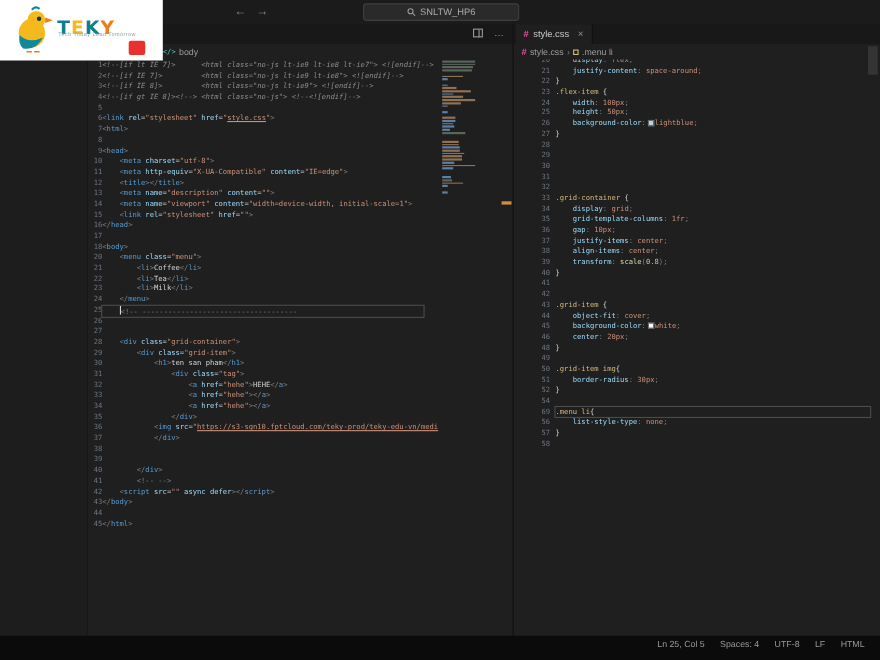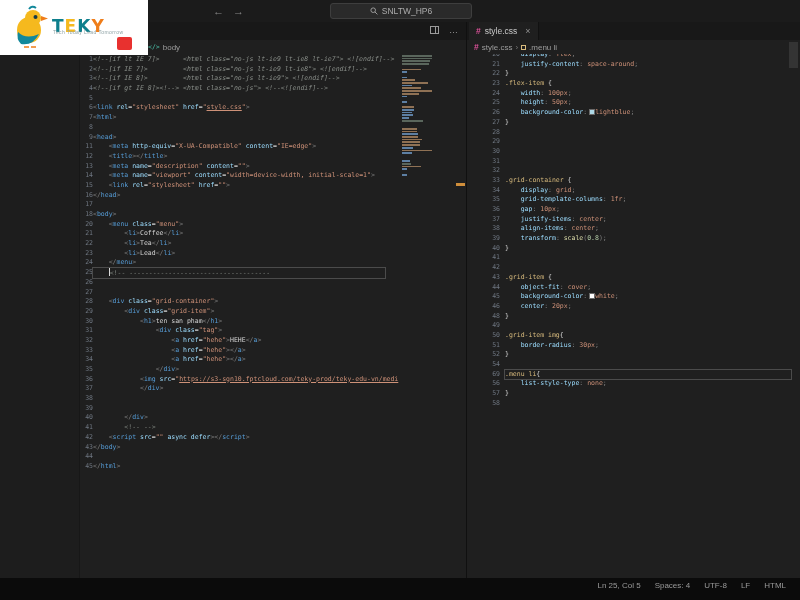--- a/index.html
+++ b/index.html
@@ -123,32 +123,33 @@
   <div id="lines-left">
       <div class="line"><span class="gut">1</span><span class="codewrap"><span class="tk-cmti">&lt;!--[if lt IE 7]&gt;      &lt;html class="no-js lt-ie9 lt-ie8 lt-ie7"&gt; &lt;![endif]--&gt;</span></span></div>
       <div class="line"><span class="gut">2</span><span class="codewrap"><span class="tk-cmti">&lt;!--[if IE 7]&gt;         &lt;html class="no-js lt-ie9 lt-ie8"&gt; &lt;![endif]--&gt;</span></span></div>
       <div class="line"><span class="gut">3</span><span class="codewrap"><span class="tk-cmti">&lt;!--[if IE 8]&gt;         &lt;html class="no-js lt-ie9"&gt; &lt;![endif]--&gt;</span></span></div>
       <div class="line"><span class="gut">4</span><span class="codewrap"><span class="tk-cmti">&lt;!--[if gt IE 8]&gt;&lt;!--&gt; &lt;html class="no-js"&gt; &lt;!--&lt;![endif]--&gt;</span></span></div>
       <div class="line"><span class="gut">5</span><span class="codewrap"></span></div>
       <div class="line"><span class="gut">6</span><span class="codewrap"><span class="tk-punc">&lt;</span><span class="tk-tag">link</span><span class="tk-attr"> rel</span><span class="tk-op">=</span><span class="tk-str">"stylesheet"</span><span class="tk-attr"> href</span><span class="tk-op">=</span><span class="tk-str">"</span><span class="tk-strlink">style.css</span><span class="tk-str">"</span><span class="tk-punc">&gt;</span></span></div>
       <div class="line"><span class="gut">7</span><span class="codewrap"><span class="tk-punc">&lt;</span><span class="tk-tag">html</span><span class="tk-punc">&gt;</span></span></div>
       <div class="line"><span class="gut">8</span><span class="codewrap"></span></div>
       <div class="line"><span class="gut">9</span><span class="codewrap"><span class="tk-punc">&lt;</span><span class="tk-tag">head</span><span class="tk-punc">&gt;</span></span></div>
+      <div class="line"><span class="gut">10</span><span class="codewrap"><span class="tk-ws">    </span><span class="tk-punc">&lt;</span><span class="tk-tag">meta</span><span class="tk-attr"> charset</span><span class="tk-op">=</span><span class="tk-str">"utf-8"</span><span class="tk-punc">&gt;</span></span></div>
       <div class="line"><span class="gut">11</span><span class="codewrap"><span class="tk-ws">    </span><span class="tk-punc">&lt;</span><span class="tk-tag">meta</span><span class="tk-attr"> http-equiv</span><span class="tk-op">=</span><span class="tk-str">"X-UA-Compatible"</span><span class="tk-attr"> content</span><span class="tk-op">=</span><span class="tk-str">"IE=edge"</span><span class="tk-punc">&gt;</span></span></div>
       <div class="line"><span class="gut">12</span><span class="codewrap"><span class="tk-ws">    </span><span class="tk-punc">&lt;</span><span class="tk-tag">title</span><span class="tk-punc">&gt;&lt;/</span><span class="tk-tag">title</span><span class="tk-punc">&gt;</span></span></div>
       <div class="line"><span class="gut">13</span><span class="codewrap"><span class="tk-ws">    </span><span class="tk-punc">&lt;</span><span class="tk-tag">meta</span><span class="tk-attr"> name</span><span class="tk-op">=</span><span class="tk-str">"description"</span><span class="tk-attr"> content</span><span class="tk-op">=</span><span class="tk-str">""</span><span class="tk-punc">&gt;</span></span></div>
       <div class="line"><span class="gut">14</span><span class="codewrap"><span class="tk-ws">    </span><span class="tk-punc">&lt;</span><span class="tk-tag">meta</span><span class="tk-attr"> name</span><span class="tk-op">=</span><span class="tk-str">"viewport"</span><span class="tk-attr"> content</span><span class="tk-op">=</span><span class="tk-str">"width=device-width, initial-scale=1"</span><span class="tk-punc">&gt;</span></span></div>
       <div class="line"><span class="gut">15</span><span class="codewrap"><span class="tk-ws">    </span><span class="tk-punc">&lt;</span><span class="tk-tag">link</span><span class="tk-attr"> rel</span><span class="tk-op">=</span><span class="tk-str">"stylesheet"</span><span class="tk-attr"> href</span><span class="tk-op">=</span><span class="tk-str">""</span><span class="tk-punc">&gt;</span></span></div>
       <div class="line"><span class="gut">16</span><span class="codewrap"><span class="tk-punc">&lt;/</span><span class="tk-tag">head</span><span class="tk-punc">&gt;</span></span></div>
       <div class="line"><span class="gut">17</span><span class="codewrap"></span></div>
       <div class="line"><span class="gut">18</span><span class="codewrap"><span class="tk-punc">&lt;</span><span class="tk-tag">body</span><span class="tk-punc">&gt;</span></span></div>
       <div class="line"><span class="gut">20</span><span class="codewrap"><span class="tk-ws">    </span><span class="tk-punc">&lt;</span><span class="tk-tag">menu</span><span class="tk-attr"> class</span><span class="tk-op">=</span><span class="tk-str">"menu"</span><span class="tk-punc">&gt;</span></span></div>
       <div class="line"><span class="gut">21</span><span class="codewrap"><span class="tk-ws">        </span><span class="tk-punc">&lt;</span><span class="tk-tag">li</span><span class="tk-punc">&gt;</span><span class="tk-text">Coffee</span><span class="tk-punc">&lt;/</span><span class="tk-tag">li</span><span class="tk-punc">&gt;</span></span></div>
       <div class="line"><span class="gut">22</span><span class="codewrap"><span class="tk-ws">        </span><span class="tk-punc">&lt;</span><span class="tk-tag">li</span><span class="tk-punc">&gt;</span><span class="tk-text">Tea</span><span class="tk-punc">&lt;/</span><span class="tk-tag">li</span><span class="tk-punc">&gt;</span></span></div>
-      <div class="line"><span class="gut">23</span><span class="codewrap"><span class="tk-ws">        </span><span class="tk-punc">&lt;</span><span class="tk-tag">li</span><span class="tk-punc">&gt;</span><span class="tk-text">Lead</span><span class="tk-punc">&lt;/</span><span class="tk-tag">li</span><span class="tk-punc">&gt;</span></span></div>
+      <div class="line"><span class="gut">23</span><span class="codewrap"><span class="tk-ws">        </span><span class="tk-punc">&lt;</span><span class="tk-tag">li</span><span class="tk-punc">&gt;</span><span class="tk-text">Milk</span><span class="tk-punc">&lt;/</span><span class="tk-tag">li</span><span class="tk-punc">&gt;</span></span></div>
       <div class="line"><span class="gut">24</span><span class="codewrap"><span class="tk-ws">    </span><span class="tk-punc">&lt;/</span><span class="tk-tag">menu</span><span class="tk-punc">&gt;</span></span></div>
       <div class="line cur"><span class="gut">25</span><span class="codewrap"><span class="tk-ws">    </span><span class="tk-caret"></span><span class="tk-cmt">&lt;!-- ------------------------------------</span></span></div>
       <div class="line"><span class="gut">26</span><span class="codewrap"></span></div>
       <div class="line"><span class="gut">27</span><span class="codewrap"></span></div>
       <div class="line"><span class="gut">28</span><span class="codewrap"><span class="tk-ws">    </span><span class="tk-punc">&lt;</span><span class="tk-tag">div</span><span class="tk-attr"> class</span><span class="tk-op">=</span><span class="tk-str">"grid-container"</span><span class="tk-punc">&gt;</span></span></div>
       <div class="line"><span class="gut">29</span><span class="codewrap"><span class="tk-ws">        </span><span class="tk-punc">&lt;</span><span class="tk-tag">div</span><span class="tk-attr"> class</span><span class="tk-op">=</span><span class="tk-str">"grid-item"</span><span class="tk-punc">&gt;</span></span></div>
       <div class="line"><span class="gut">30</span><span class="codewrap"><span class="tk-ws">            </span><span class="tk-punc">&lt;</span><span class="tk-tag">h1</span><span class="tk-punc">&gt;</span><span class="tk-text">ten san pham</span><span class="tk-punc">&lt;/</span><span class="tk-tag">h1</span><span class="tk-punc">&gt;</span></span></div>
       <div class="line"><span class="gut">31</span><span class="codewrap"><span class="tk-ws">                </span><span class="tk-punc">&lt;</span><span class="tk-tag">div</span><span class="tk-attr"> class</span><span class="tk-op">=</span><span class="tk-str">"tag"</span><span class="tk-punc">&gt;</span></span></div>
       <div class="line"><span class="gut">32</span><span class="codewrap"><span class="tk-ws">                    </span><span class="tk-punc">&lt;</span><span class="tk-tag">a</span><span class="tk-attr"> href</span><span class="tk-op">=</span><span class="tk-str">"hehe"</span><span class="tk-punc">&gt;</span><span class="tk-text">HEHE</span><span class="tk-punc">&lt;/</span><span class="tk-tag">a</span><span class="tk-punc">&gt;</span></span></div>
       <div class="line"><span class="gut">33</span><span class="codewrap"><span class="tk-ws">                    </span><span class="tk-punc">&lt;</span><span class="tk-tag">a</span><span class="tk-attr"> href</span><span class="tk-op">=</span><span class="tk-str">"hehe"</span><span class="tk-punc">&gt;&lt;/</span><span class="tk-tag">a</span><span class="tk-punc">&gt;</span></span></div>

